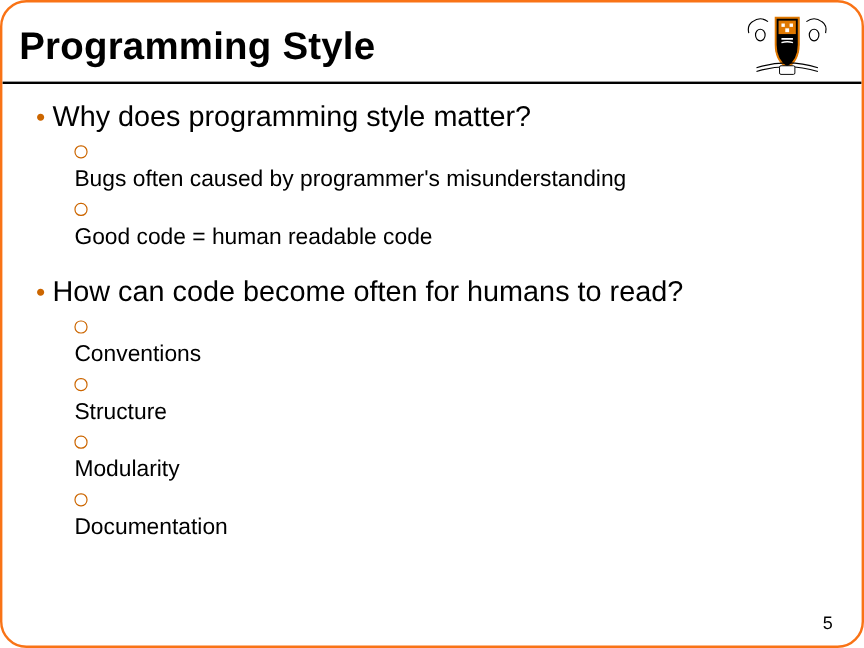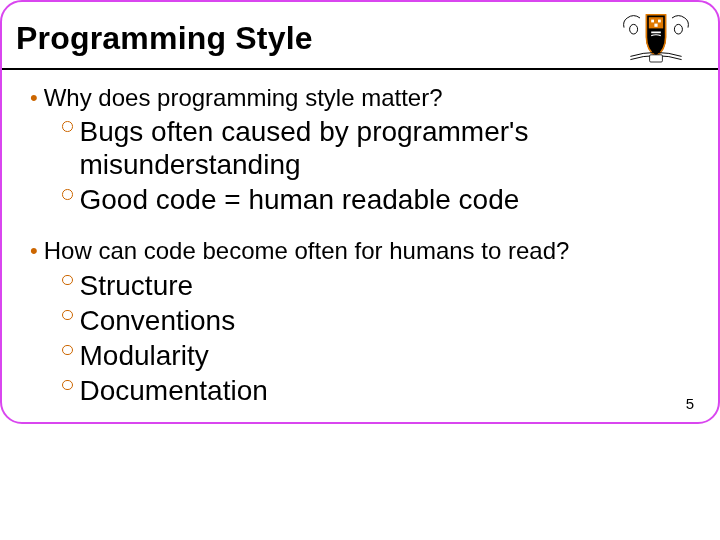--- a/index.html
+++ b/index.html
@@ -8,22 +8,22 @@
     width: 720px;
     height: 540px;
     font-family: Arial, Helvetica, sans-serif;
     background: #fff;
     color: #000;
   }
   .slide {
     position: relative;
     box-sizing: border-box;
     width: 720px;
-    height: 424px;
-    border: 2px solid #d946ef;
+    height: 540px;
+    border: 2px solid #f97316;
     border-radius: 22px;
     overflow: hidden;
     background: #fff;
   }
   .title-row {
     display: flex;
     align-items: center;
     justify-content: space-between;
     padding: 8px 22px 2px 14px;
     border-bottom: 2px solid #000;
@@ -54,21 +54,22 @@
   .l1 .dot {
     color: #cc6600;
     font-size: 22px;
     line-height: 26px;
     padding-top: 1px;
   }
   .l2 {
     display: flex;
     gap: 7px;
     padding: 1px 0 1px 46px;
-    font-size: 28px;
+    font-size: 19px;
+    flex-direction: column;
   }
   .l2 .ring {
     width: 8.5px;
     height: 8.5px;
     border: 1.6px solid #cc6600;
     border-radius: 50%;
     margin-top: 6px;
     flex: 0 0 auto;
   }
   .l3 {
@@ -134,25 +135,25 @@
 
     <div class="sect-gap"></div>
 
     <div class="l1">
       <span class="dot">•</span>
       <span>How can code become often for humans to read?</span>
     </div>
 
     <div class="l2">
       <span class="ring"></span>
-      <span>Structure</span>
+      <span>Conventions</span>
     </div>
     <div class="l2">
       <span class="ring"></span>
-      <span>Conventions</span>
+      <span>Structure</span>
     </div>
     <div class="l2">
       <span class="ring"></span>
       <span>Modularity</span>
     </div>
     <div class="l2">
       <span class="ring"></span>
       <span>Documentation</span>
     </div>
 

